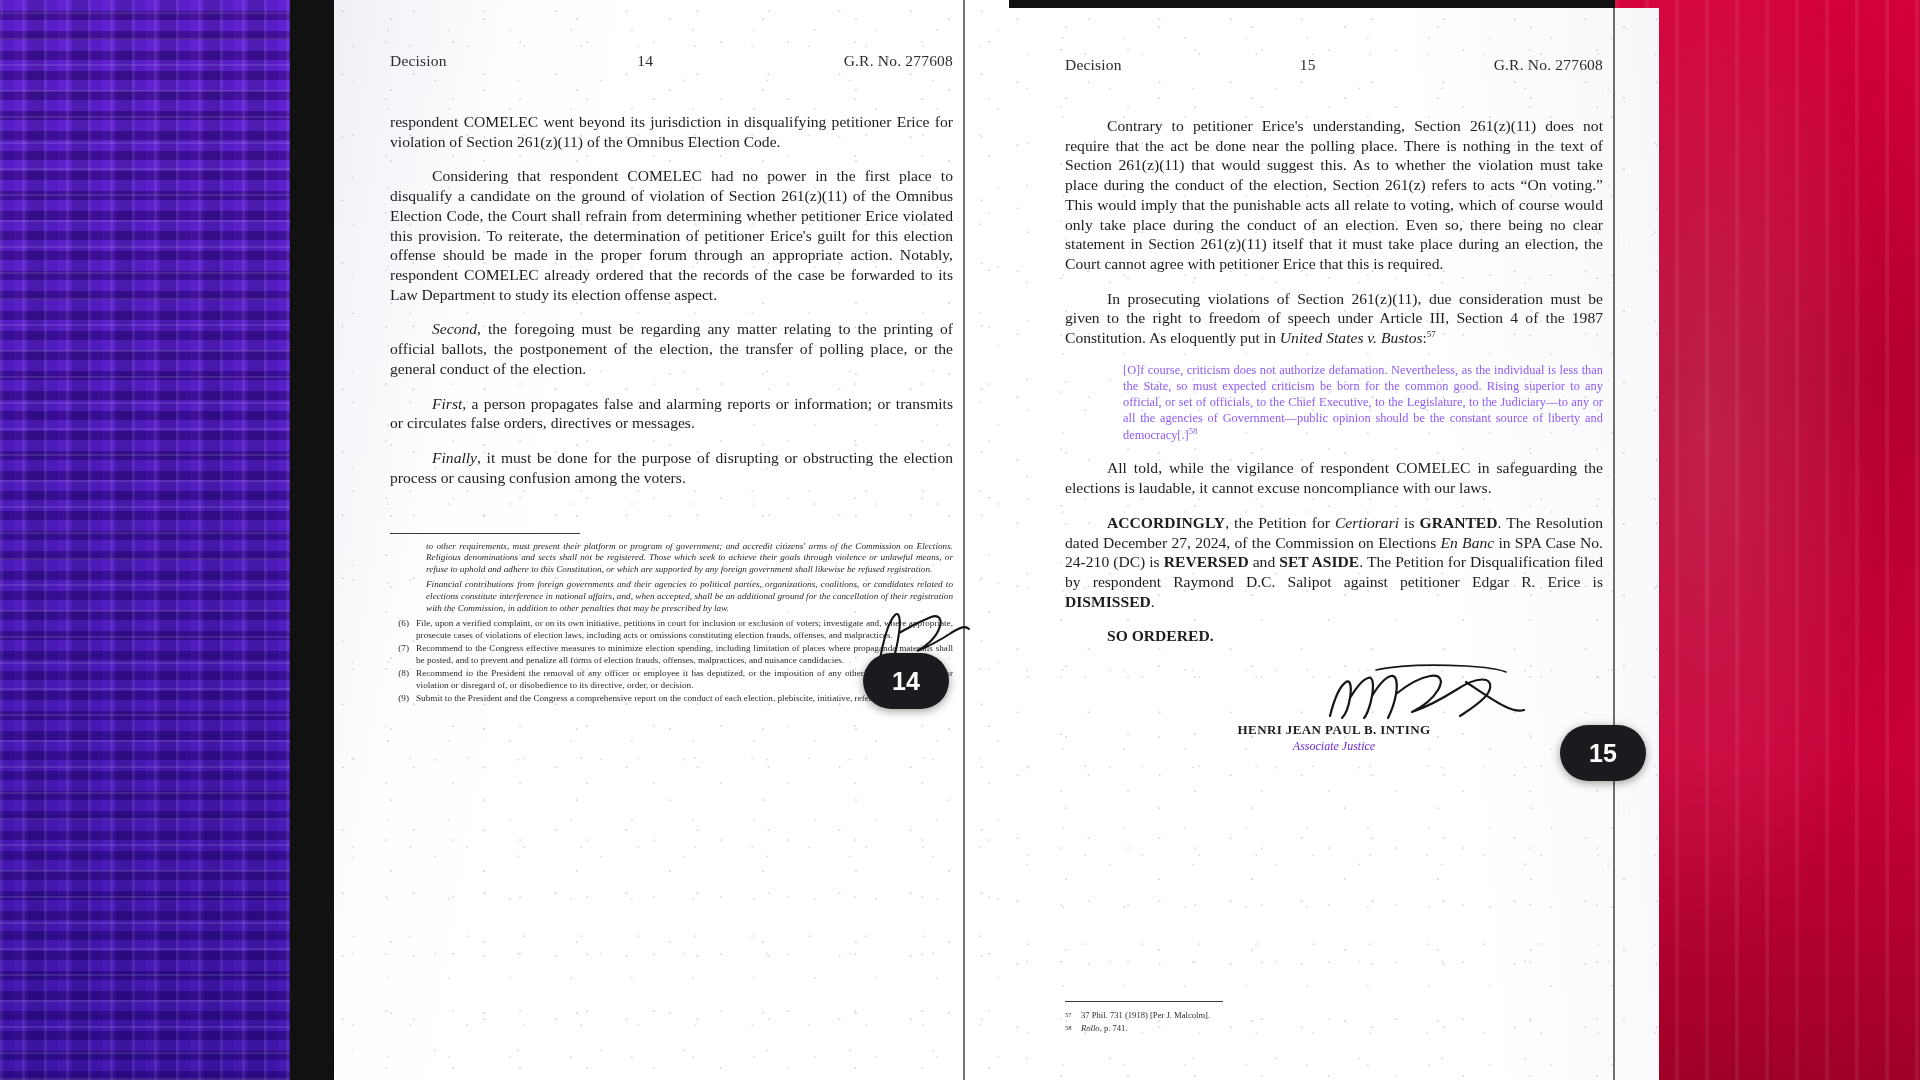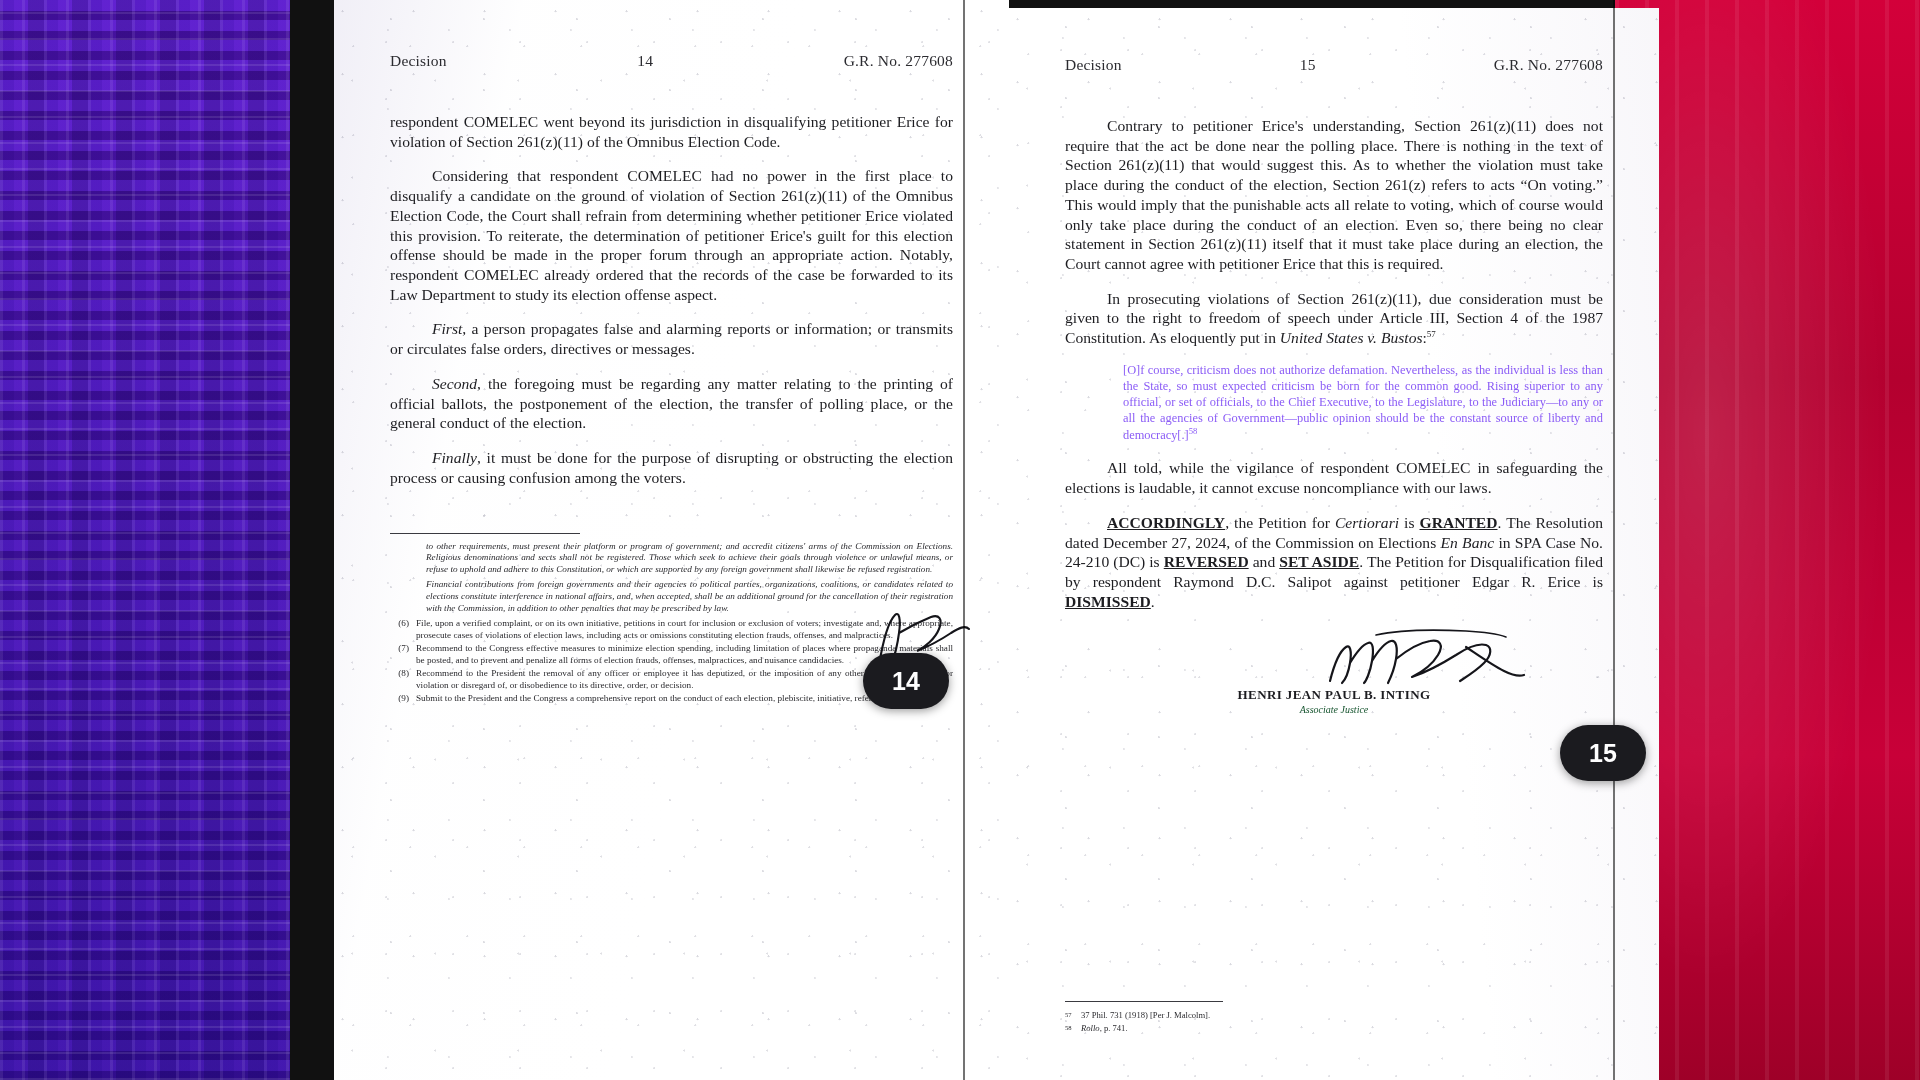--- a/index.html
+++ b/index.html
@@ -94,21 +94,21 @@
   p.body {
     font-size: 15.6px;
     line-height: 1.265;
     text-align: justify;
     text-indent: 42px;
     color: #1d1d21;
     margin-bottom: 15px;
   }
   p.body.noindent { text-indent: 0; }
   p.body i { font-style: italic; }
-  p.body b { font-weight: bold; text-decoration: underline; }
+  p.body b { font-weight: bold; }
 
   
   .quote {
     margin: 4px 0 14px 58px;
     font-size: 12.4px;
     line-height: 1.28;
     text-align: justify;
     color: #8b5cf6;
   }
   .quote sup { font-size: 8.6px; vertical-align: super; }
@@ -128,21 +128,21 @@
   .fn-small { font-size: 8.6px; line-height: 1.45; color: #2a2a2e; }
   .fn-small .row { display: flex; }
   .fn-small .row .n { flex: 0 0 16px; font-size: 6.6px; padding-top: 1px; }
 
   
   .sig-wrap { margin-top: 18px; text-align: center; }
   .sig-mark { height: 58px; position: relative; }
   .sig-name {
     font-size: 13px; font-weight: bold; letter-spacing: .4px; color: #1d1d21;
   }
-  .sig-title { font-size: 10px; font-style: italic; color: #14532d; margin-top: 1px; }
+  .sig-title { font-size: 12px; font-style: italic; color: #6d28d9; margin-top: 1px; }
 
   
   .scribble { position: absolute; pointer-events: none; }
 
   
   .pagepill {
     position: absolute;
     background: #1b1b1f;
     color: #ffffff;
     border-radius: 999px;
@@ -183,23 +183,23 @@
         <span class="rh-right">G.R. No. 277608</span>
       </div>
 
       <div style="height:42px"></div>
 
       <p class="body noindent">respondent COMELEC went beyond its jurisdiction in disqualifying petitioner Erice for violation of Section 261(z)(11) of the Omnibus Election Code.</p>
 
       <p class="body">Considering that respondent COMELEC had no power in the first place to disqualify a candidate on the ground of violation of Section 261(z)(11) of the Omnibus Election Code, the Court shall refrain from determining whether petitioner Erice violated this provision. To reiterate, the determination of petitioner Erice's guilt for this election offense should be made in the proper forum through an appropriate action. Notably, respondent COMELEC already ordered that the records of the case be forwarded to its Law Department to study its election offense aspect.</p>
 
 
+      <p class="body"><i>Second</i><span>, the foregoing must be regarding any matter relating to the printing of official ballots, the postponement of the election, the transfer of polling place, or the general conduct of the election.</span></p>
+
       <p class="body"><i>First</i><span>, a person propagates false and alarming reports or information; or transmits or circulates false orders, directives or messages.</span></p>
-
-      <p class="body"><i>Second</i><span>, the foregoing must be regarding any matter relating to the printing of official ballots, the postponement of the election, the transfer of polling place, or the general conduct of the election.</span></p>
 
       <p class="body"><i>Finally</i><span>, it must be done for the purpose of disrupting or obstructing the election process or causing confusion among the voters.</span></p>
 
       <div style="height:22px"></div>
 
       <div class="fn-rule wide"></div>
 
       <div class="footnotes">
         <div class="fn-cont" style="padding-left:36px;">to other requirements, must present their platform or program of government; and accredit citizens' arms of the Commission on Elections. Religious denominations and sects shall not be registered. Those which seek to achieve their goals through violence or unlawful means, or refuse to uphold and adhere to this Constitution, or which are supported by any foreign government shall likewise be refused registration.</div>
         <div class="fn-cont" style="padding-left:36px;">Financial contributions from foreign governments and their agencies to political parties, organizations, coalitions, or candidates related to elections constitute interference in national affairs, and, when accepted, shall be an additional ground for the cancellation of their registration with the Commission, in addition to other penalties that may be prescribed by law.</div>
@@ -247,20 +247,21 @@
       <p class="body">Contrary to petitioner Erice's understanding, Section 261(z)(11) does not require that the act be done near the polling place. There is nothing in the text of Section 261(z)(11) that would suggest this. As to whether the violation must take place during the conduct of the election, Section 261(z) refers to acts “On voting.” This would imply that the punishable acts all relate to voting, which of course would only take place during the conduct of an election. Even so, there being no clear statement in Section 261(z)(11) itself that it must take place during an election, the Court cannot agree with petitioner Erice that this is required.</p>
 
       <p class="body"><span>In prosecuting violations of Section 261(z)(11), due consideration must be given to the right to freedom of speech under Article III, Section 4 of the 1987 Constitution. As eloquently put in </span><i>United States v. Bustos</i><span>:</span><sup style="font-size:9px">57</sup></p>
 
       <div class="quote"><span>[O]f course, criticism does not authorize defamation. Nevertheless, as the individual is less than the State, so must expected criticism be born for the common good. Rising superior to any official, or set of officials, to the Chief Executive, to the Legislature, to the Judiciary—to any or all the agencies of Government—public opinion should be the constant source of liberty and democracy[.]</span><sup>58</sup></div>
 
       <p class="body">All told, while the vigilance of respondent COMELEC in safeguarding the elections is laudable, it cannot excuse noncompliance with our laws.</p>
 
       <p class="body"><b>ACCORDINGLY</b><span>, the Petition for </span><i>Certiorari</i><span> is </span><b>GRANTED</b><span>. The Resolution dated December 27, 2024, of the Commission on Elections </span><i>En Banc</i><span> in SPA Case No. 24-210 (DC) is </span><b>REVERSED</b><span> and </span><b>SET ASIDE</b><span>. The Petition for Disqualification filed by respondent Raymond D.C. Salipot against petitioner Edgar R. Erice is </span><b>DISMISSED</b><span>.</span></p>
 
+      <p class="body"><b>SO ORDERED.</b></p>
 
       <div class="sig-wrap">
         <div class="sig-mark">
           <svg class="scribble" style="left:50%; transform:translateX(-18px); top:-4px; width:230px; height:66px;" viewBox="0 0 230 66">
             <path d="M60 10 C78 6, 110 4, 150 6 C170 7, 182 9, 190 12" fill="none" stroke="#15151a" stroke-width="1.6" stroke-linecap="round"></path>
             <path d="M14 56 C18 40, 24 26, 30 22 C34 19, 36 26, 34 38 C32 50, 28 56, 26 58
                      M34 38 C40 28, 46 20, 52 18 C57 16, 58 24, 56 36 C54 48, 50 56, 48 58
                      M56 36 C62 26, 68 18, 75 16 C80 15, 82 22, 80 34 C78 46, 74 54, 72 58
                      M80 34 C90 26, 102 18, 114 16 C124 14, 128 20, 122 30 C116 40, 104 48, 96 52
                      C108 48, 124 40, 140 30 C152 22, 162 18, 170 20 C176 22, 176 30, 168 38

